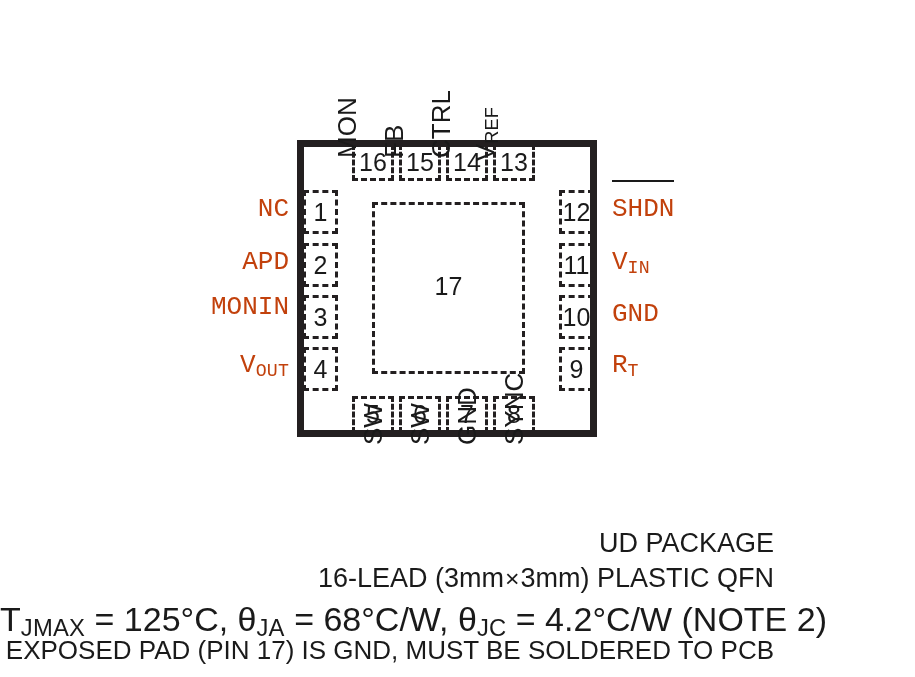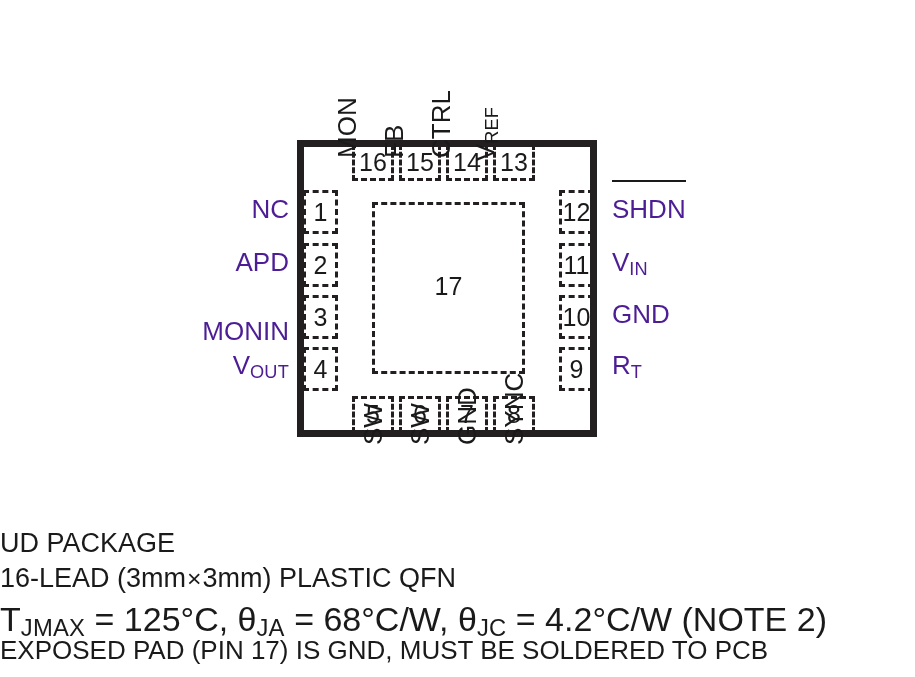--- a/index.html
+++ b/index.html
@@ -106,29 +106,30 @@
   #pad-12 { left: 559px; top: 190px; }
   #pad-11 { left: 559px; top: 243px; }
   #pad-10 { left: 559px; top: 295px; }
   #pad-9  { left: 559px; top: 347px; }
 
   
   .side-label {
     position: absolute;
     font-size: 26px;
     line-height: 1;
-    color: #4c1d95;
+    color: #c2410c;
     white-space: nowrap;
+    font-family: Liberation Mono, monospace;
   }
   .side-label.left  { text-align: right;  right: 626px; }
   .side-label.right { text-align: left;   left: 612px; }
 
   #label-nc     { top: 196px; }
   #label-apd    { top: 249px; }
-  #label-monin  { top: 318px; }
+  #label-monin  { top: 294px; }
   #label-vout   { top: 352px; }
 
   #label-shdn   { top: 196px; }
   #label-vin    { top: 249px; }
   #label-gnd-r  { top: 301px; }
   #label-rt     { top: 352px; }
 
   
   .sub {
     font-size: 0.70em;
@@ -166,21 +167,21 @@
   #label-sw1   { left: 360px; }
   #label-sw2   { left: 407px; }
   #label-gnd-b { left: 454px; }
   #label-sync  { left: 501px; }
 
   
   .caption {
     position: absolute;
     left: 0;
     width: 774px;
-    text-align: left;
+    text-align: right;
     color: #1a1a1a;
     white-space: nowrap;
   }
   #caption-package { top: 528px; font-size: 27px; }
   #caption-lead    { top: 563px; font-size: 27px; }
   #caption-thermal { top: 600px; font-size: 34px; }
   #caption-pad     { top: 635px; font-size: 26px; }
 
   .times { font-size: 0.92em; padding: 0 1px; }
 </style>

